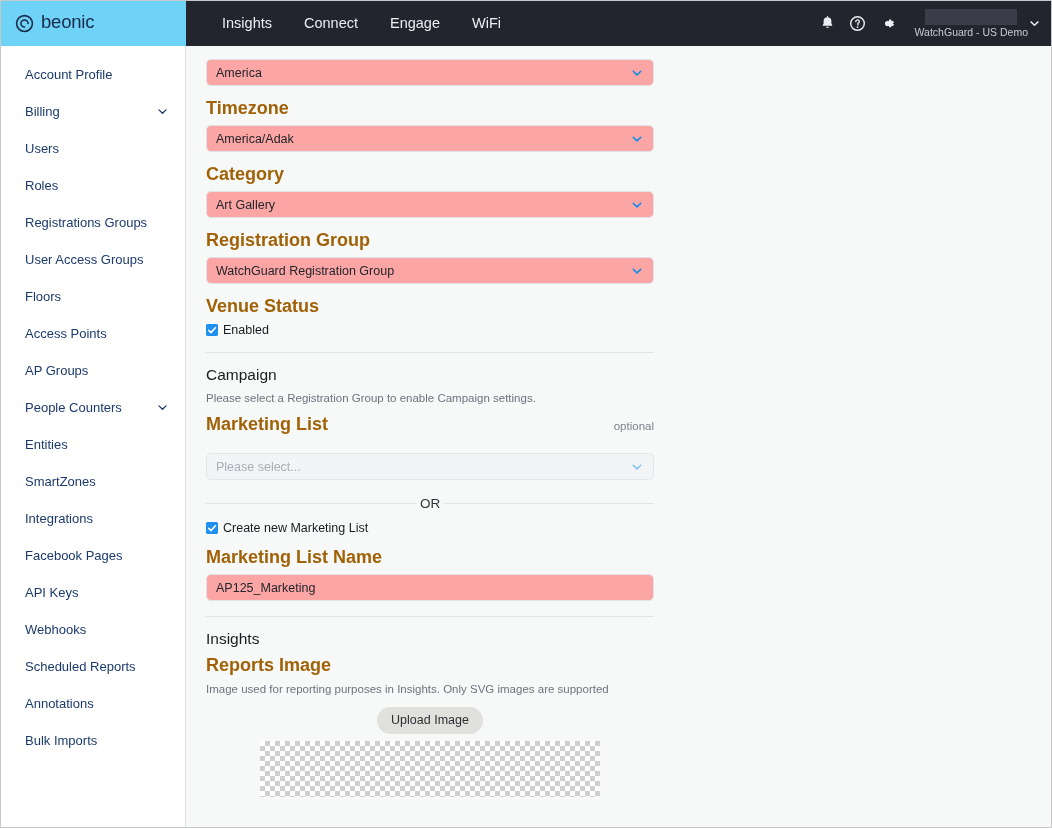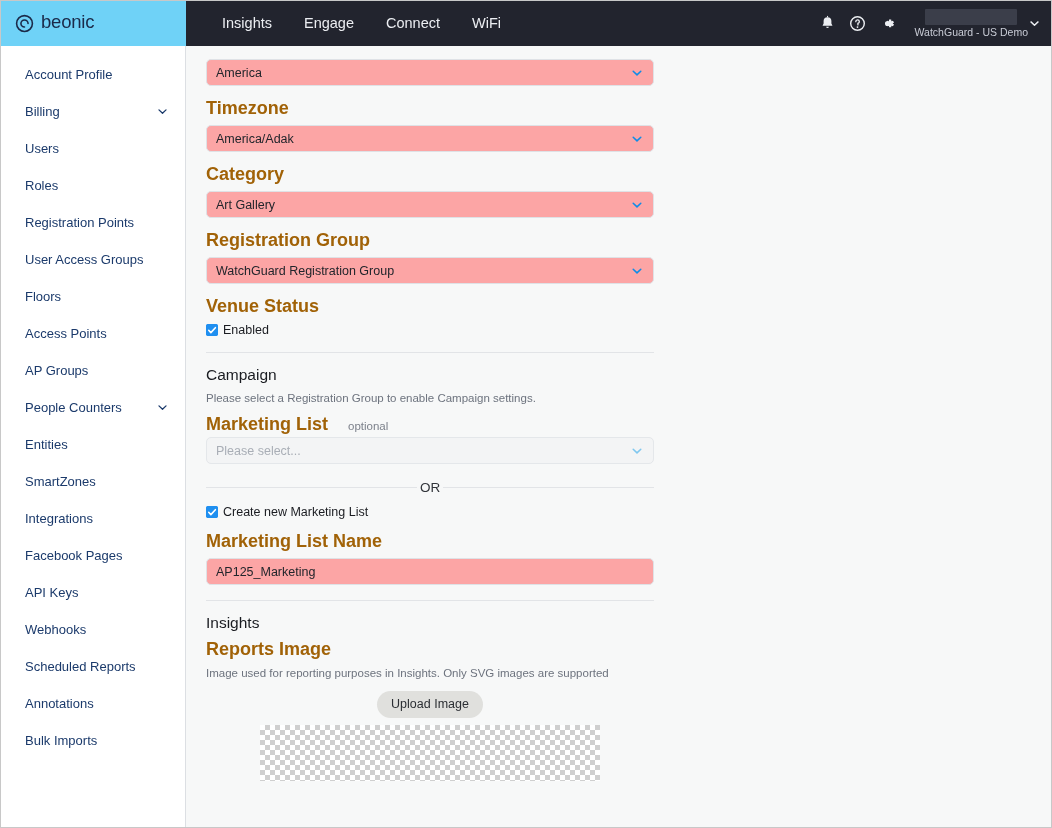--- a/index.html
+++ b/index.html
@@ -234,22 +234,22 @@
     flex: 0 0 12px;
     border-radius: 2px;
     background: #1f8ff0;
     display: block;
   }
   .checkrow-label { font-size: 12.5px; color: #1a1c21; }
 
   .label-row {
     display: flex;
     align-items: baseline;
-    justify-content: flex-start;
-    margin-bottom: 2px;
+    justify-content: space-between;
+    margin-bottom: 18px;
     gap: 20px;
   }
   .label-row .field-label { margin-bottom: 0; }
   .optional { font-size: 11.5px; color: #7c818b; }
 
   .or-divider {
     display: flex;
     align-items: center;
     gap: 3px;
     margin: 16px 0 10px 0;
@@ -292,22 +292,22 @@
     <div class="brand">
       <svg class="brand-mark" viewBox="0 0 24 24">
         <circle cx="12" cy="12" r="10" fill="none" stroke="#1b2a49" stroke-width="2"></circle>
         <path d="M16.5 12a4.5 4.5 0 1 0-4.5 4.5" fill="none" stroke="#1b2a49" stroke-width="2" stroke-linecap="round"></path>
       </svg>
       <span class="brand-text">beonic</span>
     </div>
 
     <div class="topnav">
       <div class="topnav-item">Insights</div>
+      <div class="topnav-item">Connect</div>
       <div class="topnav-item">Engage</div>
-      <div class="topnav-item">Connect</div>
       <div class="topnav-item">WiFi</div>
     </div>
 
     <div class="topright">
       <svg class="ticon" viewBox="0 0 24 24">
         <path d="M12 3a5.5 5.5 0 0 0-5.5 5.5v3.6L5 15.2h14l-1.5-3.1V8.5A5.5 5.5 0 0 0 12 3z" fill="#eceef2"></path>
         <path d="M10.1 16.6a1.9 1.9 0 0 0 3.8 0z" fill="#eceef2"></path>
         <rect x="11.3" y="1.2" width="1.5" height="2.2" rx="0.7" fill="#eceef2"></rect>
       </svg>
       <svg class="ticon" viewBox="0 0 24 24">
@@ -349,21 +349,21 @@
 
       <div class="nav-item">
         <span class="nav-label">Users</span>
       </div>
 
       <div class="nav-item">
         <span class="nav-label">Roles</span>
       </div>
 
       <div class="nav-item">
-        <span class="nav-label">Registration Points</span>
+        <span class="nav-label">Registrations Groups</span>
       </div>
 
 
       <div class="nav-item">
         <span class="nav-label">User Access Groups</span>
       </div>
 
       <div class="nav-item">
         <span class="nav-label">Floors</span>
       </div>

